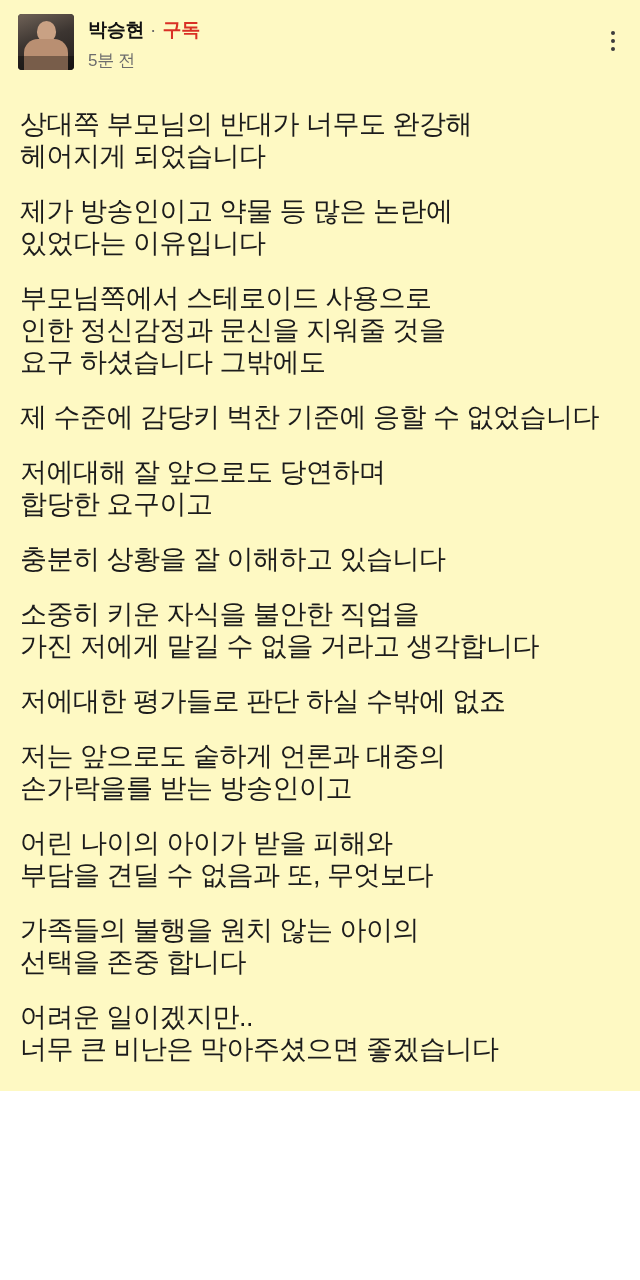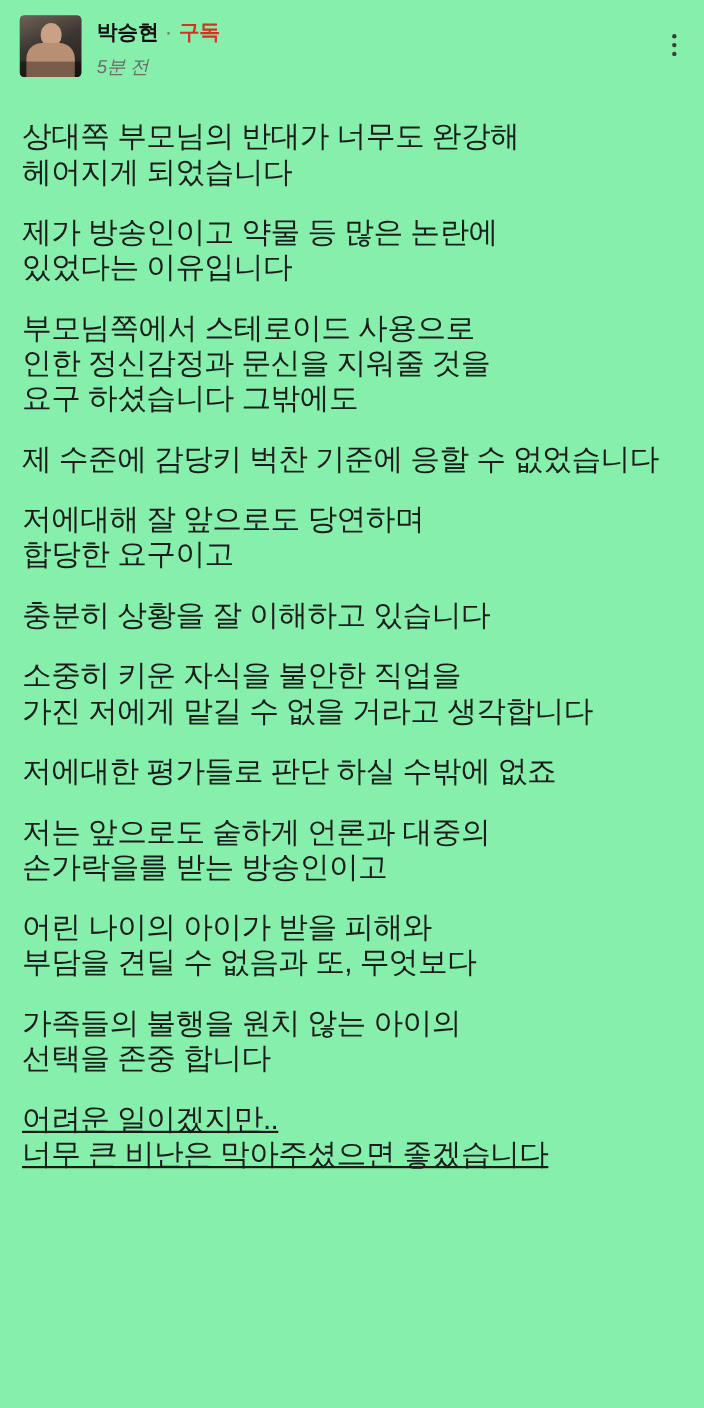--- a/index.html
+++ b/index.html
@@ -12,22 +12,22 @@
     width: 640px;
     height: 1280px;
     font-family: "Liberation Sans", "DejaVu Sans", sans-serif;
     color: #1a1a1a;
     overflow: hidden;
     position: relative;
   }
 
   .post {
     width: 640px;
-    height: 1280px;
-    background: #86efac;
+    height: 1091px;
+    background: #fef9c3;
     display: flex;
     flex-direction: column;
   }
 
   
   .post-header {
     display: flex;
     align-items: flex-start;
     padding: 14px 18px 0 18px;
     position: relative;
@@ -104,21 +104,20 @@
     font-weight: 700;
     letter-spacing: -0.3px;
     cursor: pointer;
   }
   .timestamp {
     margin-top: 9px;
     font-size: 17px;
     line-height: 20px;
     color: #6d6d6d;
     letter-spacing: -0.3px;
-    font-style: italic;
   }
 
   .more-button {
     position: absolute;
     right: 14px;
     top: 24px;
     width: 26px;
     height: 34px;
     display: flex;
     flex-direction: column;
@@ -143,21 +142,21 @@
   }
   .para {
     font-size: 27px;
     line-height: 32px;
     color: #1c1c1c;
     letter-spacing: -0.5px;
     white-space: pre-wrap;
     margin: 0 0 23px 0;
     word-break: keep-all;
   }
-  .para:last-child { margin-bottom: 12px; text-decoration: underline; }
+  .para:last-child { margin-bottom: 12px; }
 </style>
 </head>
 <body>
 
 <div class="post">
 
   <div class="post-header">
 
     <div class="avatar">
       <div class="av-bg"></div>

